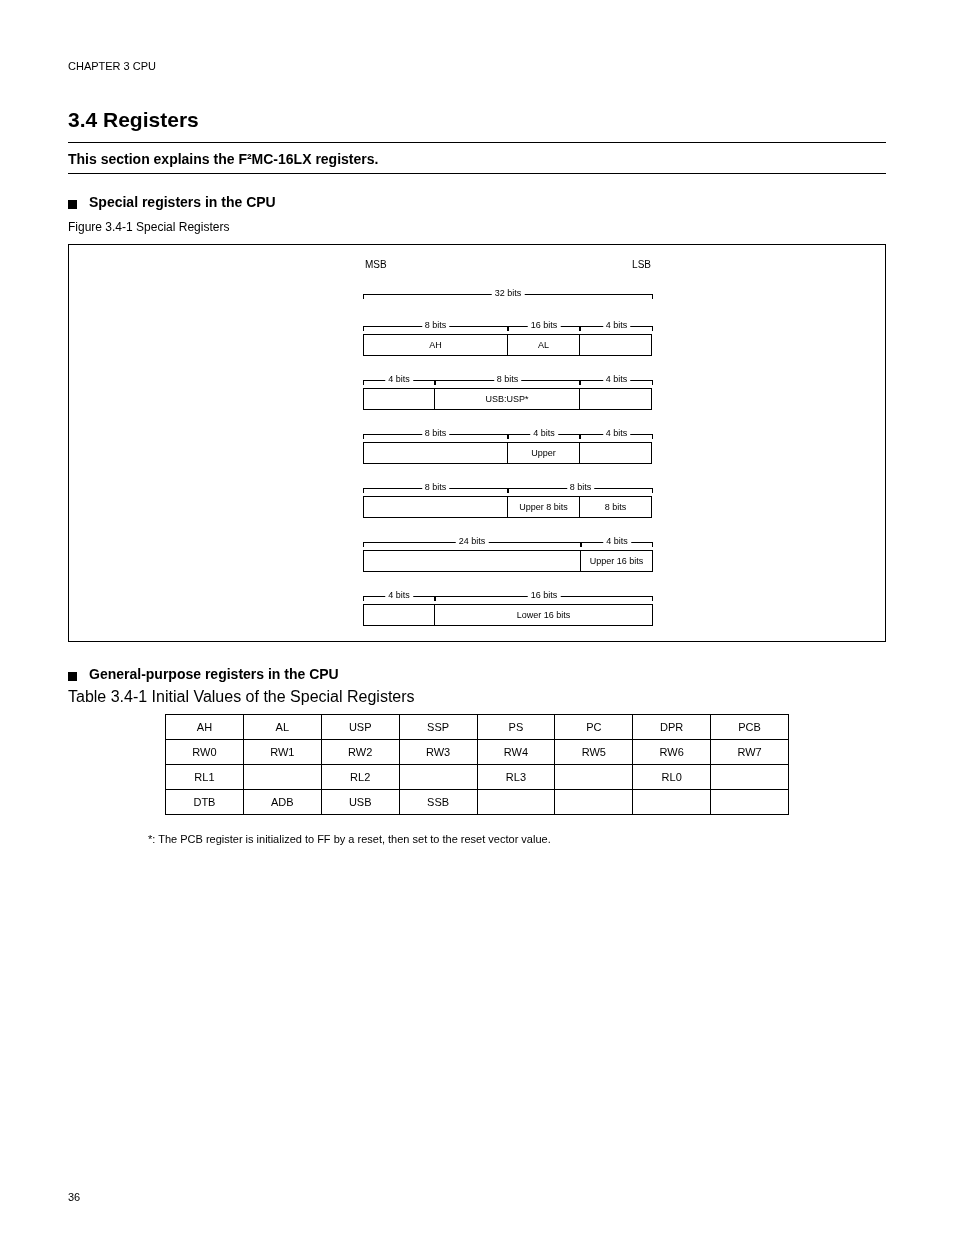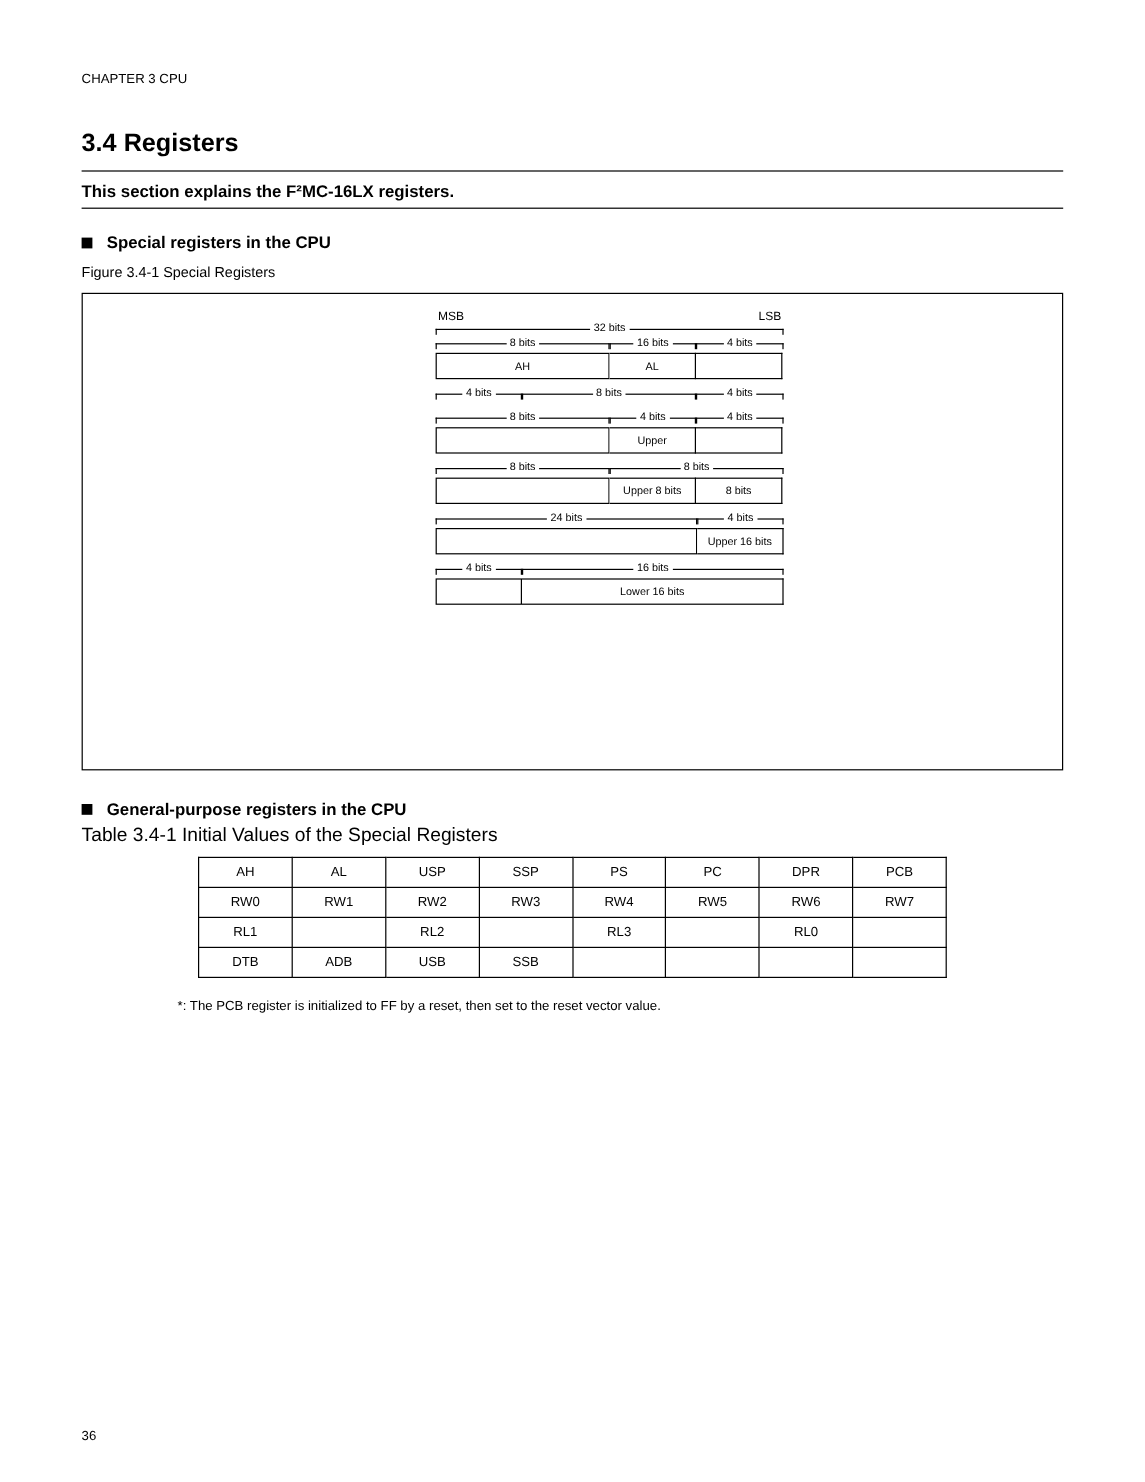--- a/index.html
+++ b/index.html
@@ -23,21 +23,21 @@
     margin-top: 36px;
   }
   .hr-thick { border: none; border-top: 1.5px solid #000; margin-bottom: 8px; }
   .section-sub {
     font-size: 14px;
     font-weight: bold;
     margin-bottom: 6px;
   }
   .hr-thin { border: none; border-top: 1px solid #000; margin-bottom: 20px; }
 
-  .bullet-row { display: flex; align-items: flex-start; margin-bottom: 6px; }
+  .bullet-row { display: flex; align-items: center; margin-bottom: 6px; }
   .square-bullet {
     width: 9px; height: 9px; background: #000; margin-top: 4px; margin-right: 12px; flex-shrink: 0;
   }
   .bullet-text { font-size: 14px; font-weight: bold; }
   .figure-caption {
     font-size: 12px;
     margin: 10px 0 10px 0;
   }
 
   
@@ -57,20 +57,21 @@
     display: flex;
     justify-content: space-between;
     font-size: 10px;
     margin-bottom: 0;
     padding: 0 2px;
   }
   .brace-row {
     position: relative;
     height: 12px;
     font-size: 9px;
+    margin-top: 20px;
   }
   .brace {
     position: absolute;
     top: 0;
     height: 9px;
   }
   .brace .bl, .brace .br {
     position: absolute;
     width: 1px; height: 5px; background: #000; top: 4px;
   }
@@ -211,20 +212,25 @@
             <div class="bh"></div>
             <div class="br"></div>
           <div class="lbl" style="left:50%; transform:translateX(-50%);">8 bits</div>
         </div>
         <div class="brace" style="left:217px; width:73px;">
             <div class="bl"></div>
             <div class="bh"></div>
             <div class="br"></div>
           <div class="lbl" style="left:50%; transform:translateX(-50%);">4 bits</div>
         </div>
+      </div>
+      <div class="reg-box-row">
+        <div class="reg-cell reg-half"></div>
+        <div class="reg-cell reg-wide" style="border-left:none;">USB:USP*</div>
+        <div class="reg-cell reg-half" style="border-left:none;"></div>
       </div>
     </div>
 
     <div class="figure-group">
       <div class="brace-row">
         <div class="brace" style="left:0; width:145px;">
             <div class="bl"></div>
             <div class="bh"></div>
             <div class="br"></div>
           <div class="lbl" style="left:50%; transform:translateX(-50%);">8 bits</div>

